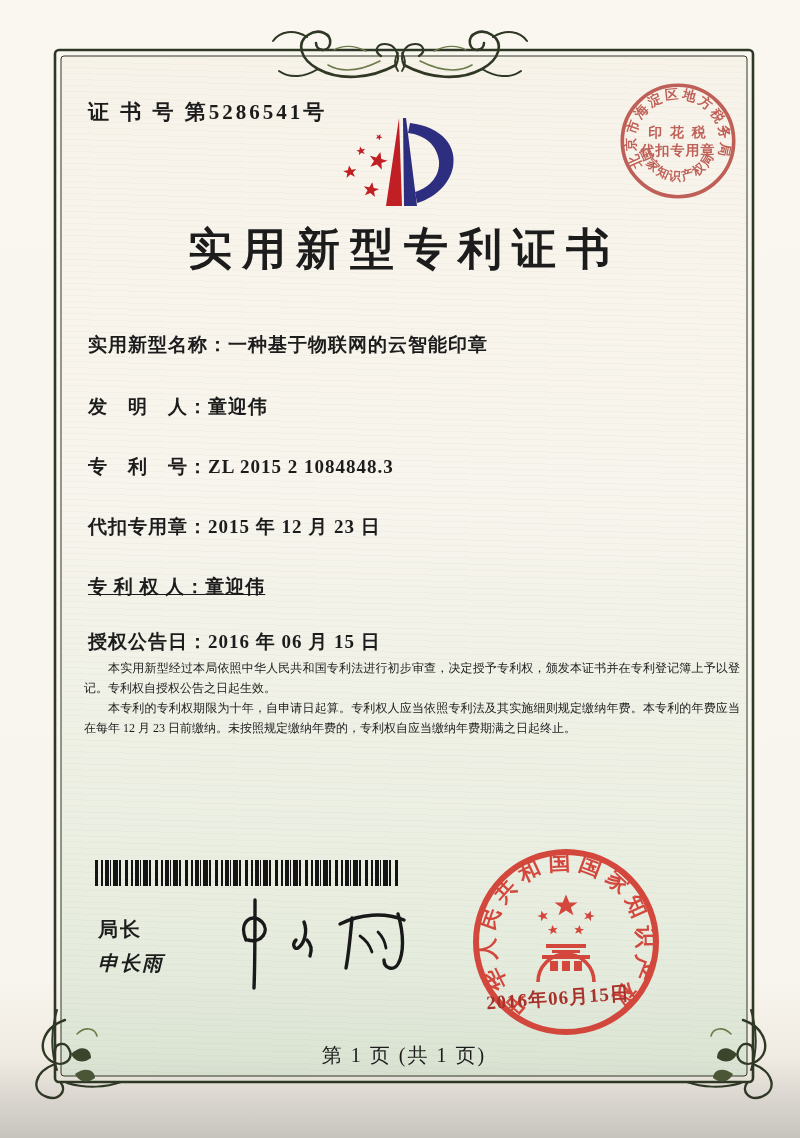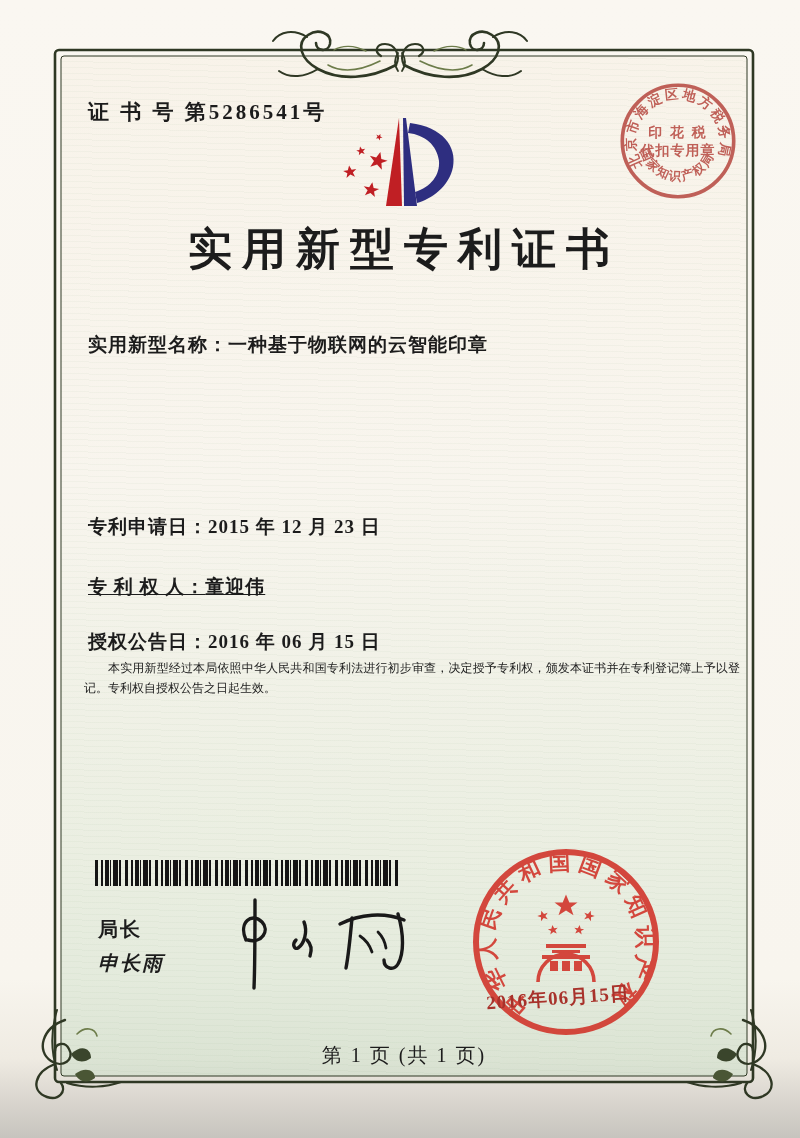--- a/index.html
+++ b/index.html
@@ -116,26 +116,29 @@
     </g>
     <g fill="#2e2e80">
       <polygon points="78,23 81,23 92,111 79,111"></polygon>
       <path d="M 85,28 C 118,32 132,52 128,72 C 124,92 106,104 92,108 L 90,97 C 106,92 115,80 114,66 C 112,50 100,40 83,38 Z"></path>
     </g>
   </svg>
 
   <div class="abs title">实用新型专利证书</div>
 
   <div class="abs field f0"><span>实用新型名称：</span><span>一种基于物联网的云智能印章</span></div>
-  <div class="abs field f3"><span>专利申请日：</span><span>2015 年 12 月 23 日</span></div>
+  <div class="abs field f1"><span>发　明　人：</span><span>童迎伟</span></div>
+  <div class="abs field f2"><span>专　利　号：</span><span>ZL 2015 2 1084848.3</span></div>
+  <div class="abs field f3"><span>代扣专用章：</span><span>2015 年 12 月 23 日</span></div>
   <div class="abs field f4"><span>专 利 权 人：</span><span>童迎伟</span></div>
   <div class="abs field f5"><span>授权公告日：</span><span>2016 年 06 月 15 日</span></div>
 
   <div class="abs paras">
     <p>本实用新型经过本局依照中华人民共和国专利法进行初步审查，决定授予专利权，颁发本证书并在专利登记簿上予以登记。专利权自授权公告之日起生效。</p>
+    <p>本专利的专利权期限为十年，自申请日起算。专利权人应当依照专利法及其实施细则规定缴纳年费。本专利的年费应当在每年 12 月 23 日前缴纳。未按照规定缴纳年费的，专利权自应当缴纳年费期满之日起终止。</p>
   </div>
 
   <div class="abs barcode"></div>
 
   <div class="abs sig-role">局长</div>
   <div class="abs sig-name">申长雨</div>
   <svg class="signature" width="220" height="112" viewBox="0 0 220 112">
     <g fill="none" stroke="#191919" stroke-width="3.4" stroke-linecap="round">
       <path d="M 38,52 C 30,34 44,24 54,34 C 62,42 54,56 40,52"></path>
       <path d="M 47,12 C 47,40 47,78 46,100"></path>

